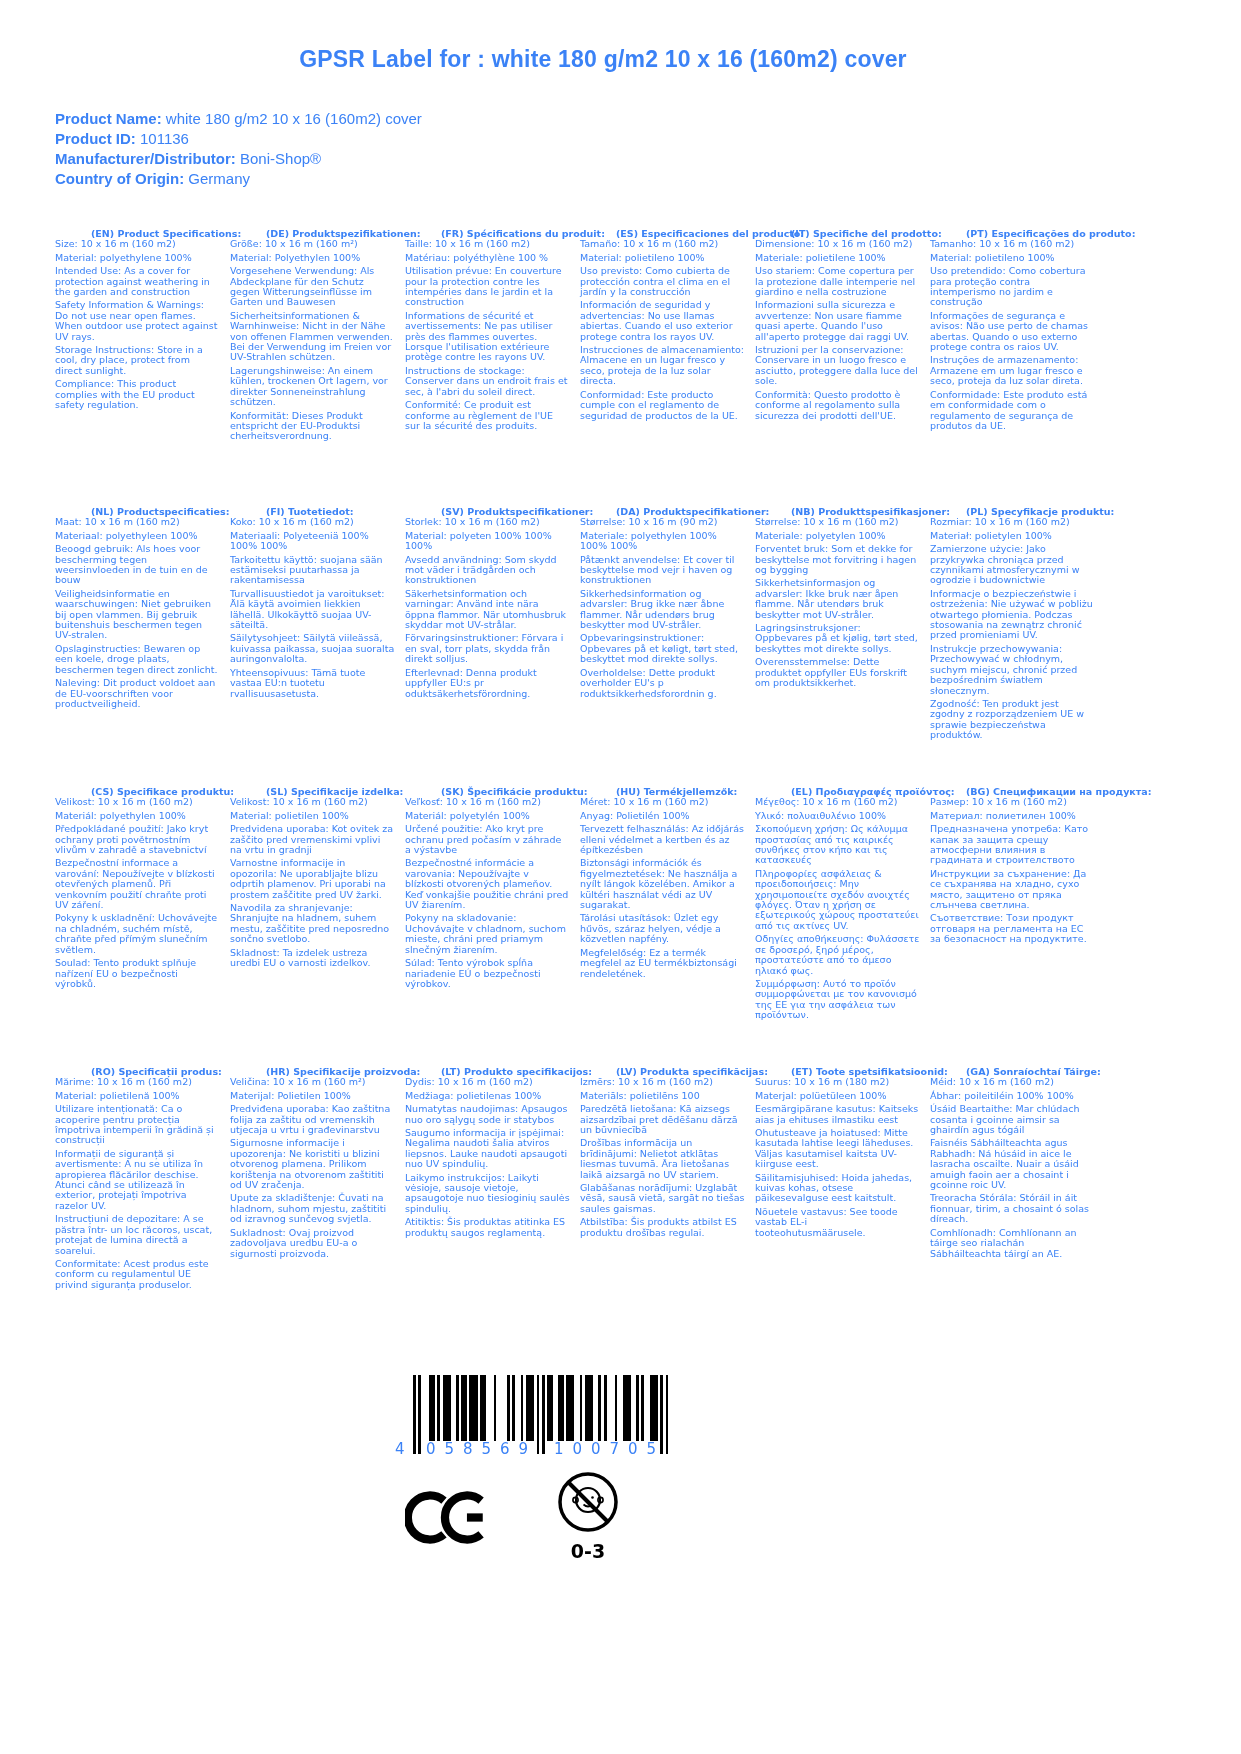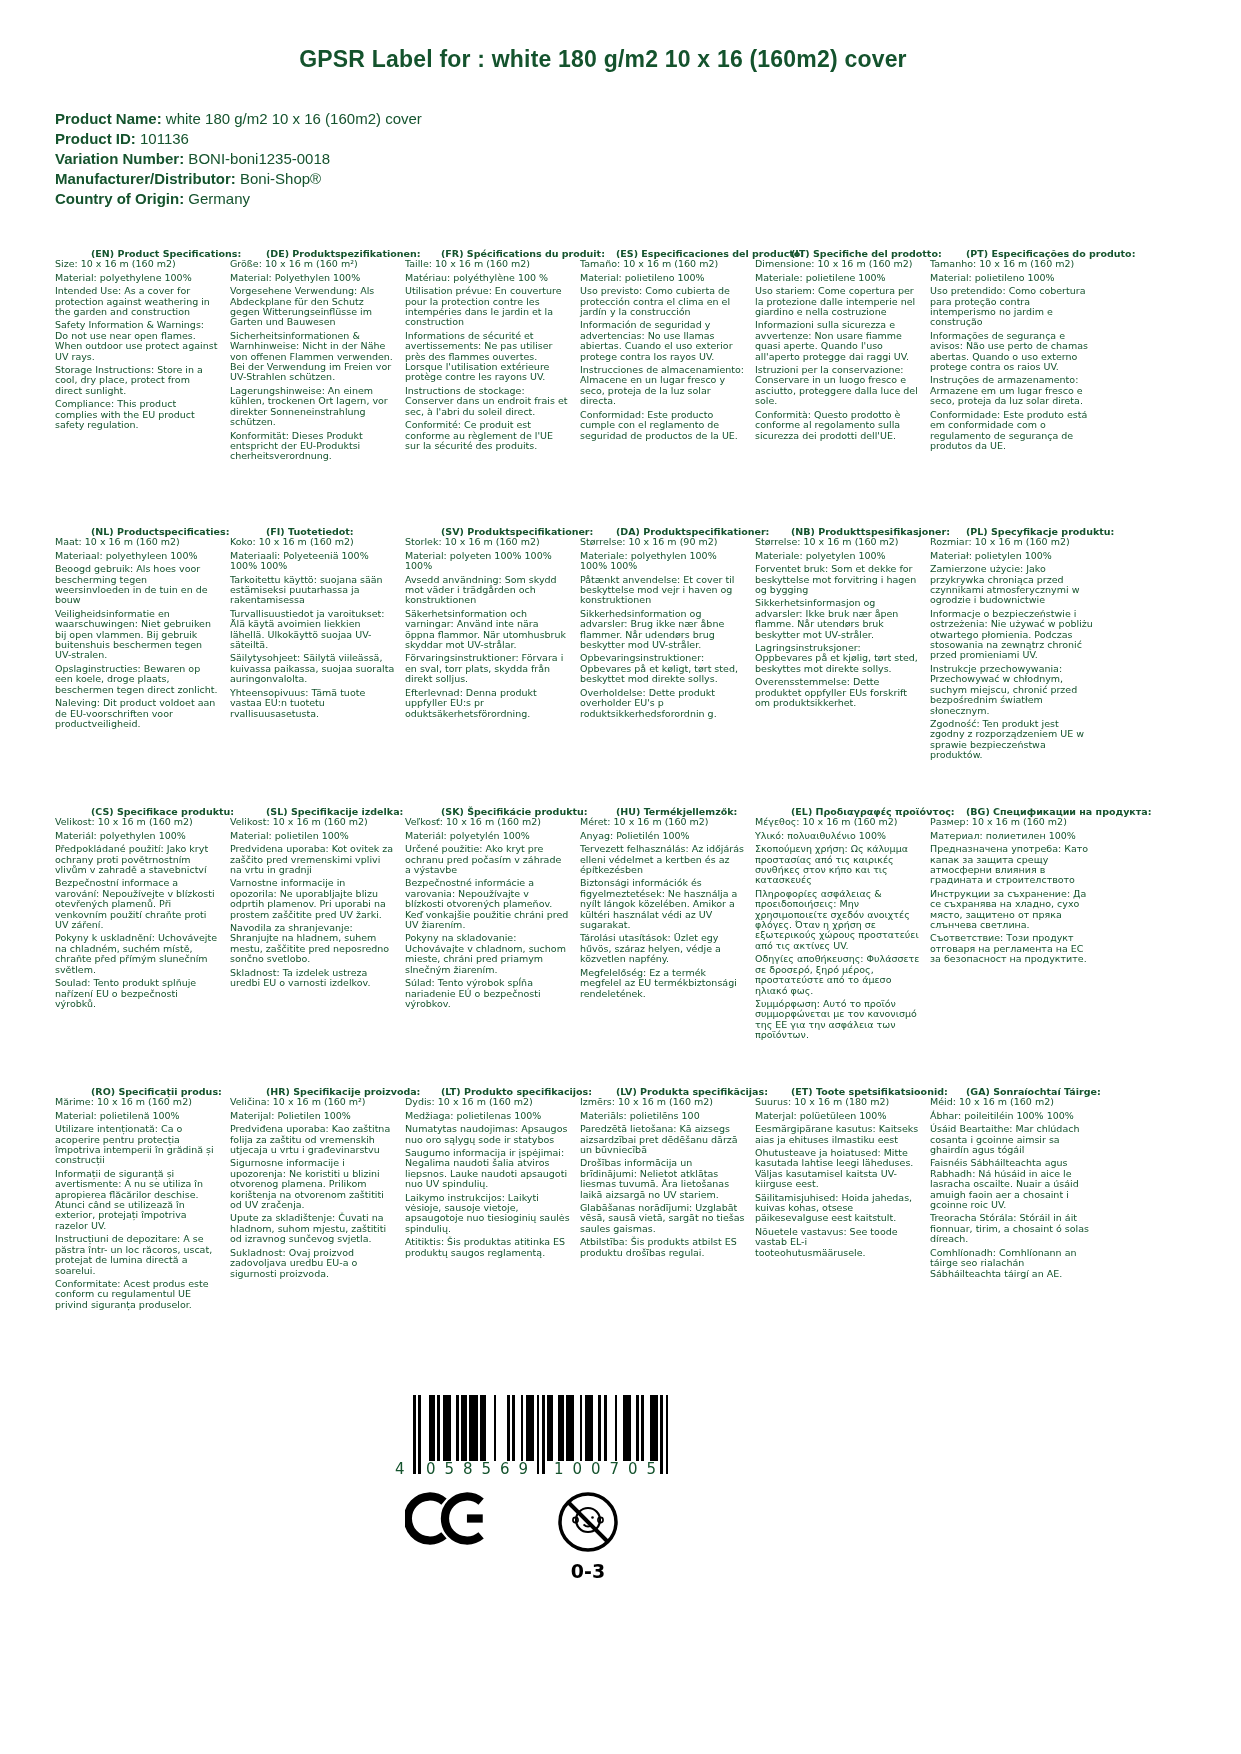--- a/index.html
+++ b/index.html
@@ -1,18 +1,18 @@
 <!DOCTYPE html>
 <html><head>
 <meta charset="utf-8">
 <style>
   html,body { margin:0; padding:0; background:#fff; }
   .page {
     width:1241px; height:1754px; box-sizing:border-box;
-    position:relative; background:#fff; color:#14532d;
+    position:relative; background:#fff; color:#3b82f6;
     font-family:"DejaVu Sans", sans-serif;
     padding:0 0 12px 55px; overflow:hidden;
   }
   .doc-title {
     font-family:"Liberation Sans", sans-serif;
     font-size:23px; font-weight:bold; text-align:center;
     margin:46px 90px 0 0; letter-spacing:0.2px;
   }
   .product-info { margin-top:36px; font-family:"Liberation Sans", sans-serif; font-size:15px; }
   .info-row { line-height:20px; white-space:nowrap; }
@@ -32,34 +32,33 @@
   .footer { position:relative; }
   .barcode { position:relative; margin-left:358px; width:257px; height:86px; }
   .bars { display:flex; align-items:flex-start; }
   .module { width:2.7px; height:66px; flex:none; }
   .module.bar { background:#000; }
   .module.guard { height:79px; }
   .bc-digit { position:absolute; top:65px; font-size:15px; line-height:18px; }
   .bc-first { left:-18px; }
   .bc-left  { left:13px;  width:102px; display:flex; justify-content:space-between; }
   .bc-right { left:141px; width:102px; display:flex; justify-content:space-between; }
-  .marks { margin-left:350px; margin-top:10px; display:flex; align-items:flex-start; gap:68px; }
+  .marks { margin-left:350px; margin-top:10px; display:flex; align-items:center; gap:68px; }
   .age-text { font-family:"DejaVu Sans", sans-serif; font-weight:bold; }
 </style>
 </head>
 <body>
 
 <div class="page">
 
   <h1 class="doc-title">GPSR Label for : white 180 g/m2 10 x 16 (160m2) cover</h1>
 
   <div class="product-info">
       <div class="info-row"><span class="info-label">Product Name:</span><span class="info-value"> white 180 g/m2 10 x 16 (160m2) cover</span></div>
       <div class="info-row"><span class="info-label">Product ID:</span><span class="info-value"> 101136</span></div>
-      <div class="info-row"><span class="info-label">Variation Number:</span><span class="info-value"> BONI-boni1235-0018</span></div>
       <div class="info-row"><span class="info-label">Manufacturer/Distributor:</span><span class="info-value"> Boni-Shop®</span></div>
       <div class="info-row"><span class="info-label">Country of Origin:</span><span class="info-value"> Germany</span></div>
     </div>
 
   <div class="spec-grid">
       <div class="spec-block">
         <div class="spec-title">(EN) Product Specifications:</div>
         <p class="spec-par">Size: 10 x 16 m (160 m2)</p>
         <p class="spec-par">Material: polyethylene 100%</p>
         <p class="spec-par">Intended Use: As a cover for protection against weathering in the garden and construction</p>

